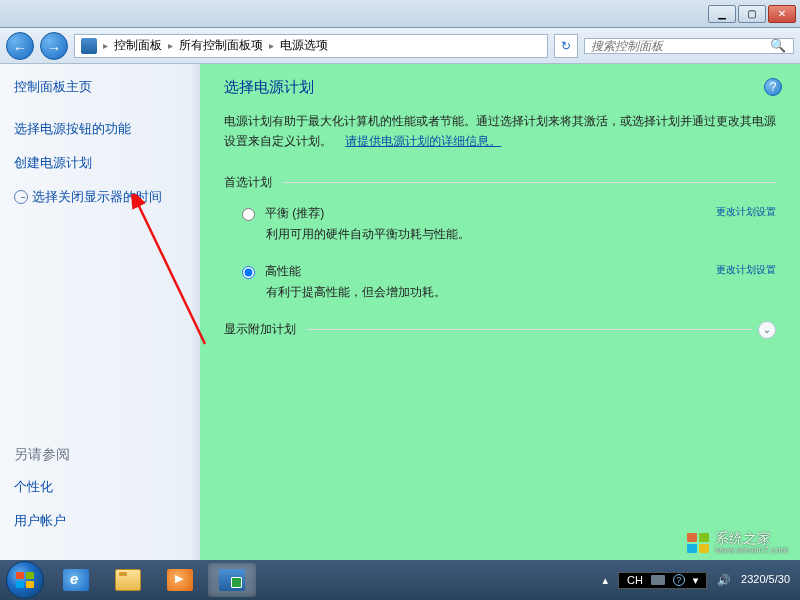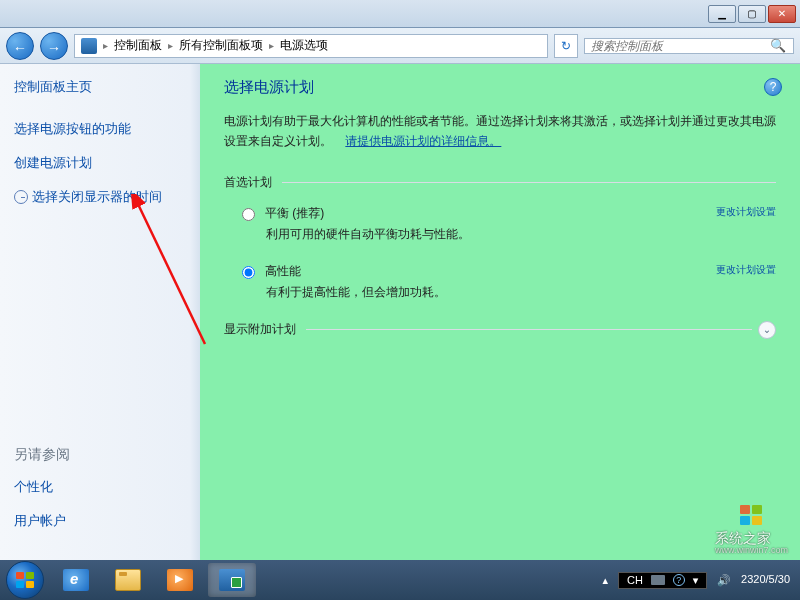--- a/index.html
+++ b/index.html
@@ -76,21 +76,21 @@
 .cp-taskicon { background: linear-gradient(#4a90d2, #2060a0); position: relative; }
 .cp-taskicon::after { content:""; position:absolute; right:3px; bottom:3px; width:9px; height:9px; background:#2a9f40; border-radius:1px; border:1px solid #fff; }
 .tray { margin-left: auto; display: flex; align-items: center; gap: 10px; color: #fff; font-size: 11px; padding-right: 4px; }
 .tray .ime { background: #000; color: #fff; padding: 1px 8px; border: 1px solid #555; display: flex; gap: 8px; align-items: center; font-size: 11px; }
 .tray .ime .kb { width: 14px; height: 10px; background: #6a7a88; border-radius: 1px; }
 .tray .ime .hlp { width: 12px; height: 12px; border-radius: 50%; border: 1px solid #7fc0f0; color: #7fc0f0; display:flex; align-items:center; justify-content:center; font-size:9px; }
 .tray .spk { display:inline-block; }
 .tray .clock { text-align: right; line-height: 1.2; }
 
 
-.watermark { position: absolute; right: 12px; bottom: 44px; display: flex; align-items: center; gap: 6px; opacity: 0.82; flex-direction: column; }
+.watermark { position: absolute; right: 12px; bottom: 44px; display: flex; align-items: center; gap: 6px; opacity: 0.82; }
 .watermark .wflag { width: 22px; height: 20px; position: relative; }
 .watermark .wflag span { position: absolute; width: 10px; height: 9px; border-radius: 1px; }
 .watermark .txt { color: #fff; text-shadow: 0 0 2px #000; font-size: 14px; line-height: 1.1; }
 .watermark .txt small { font-size: 9px; display:block; color:#ddd; }
 </style>
 </head>
 <body>
 
 <div class="titlebar">
   <div class="win-btns">

